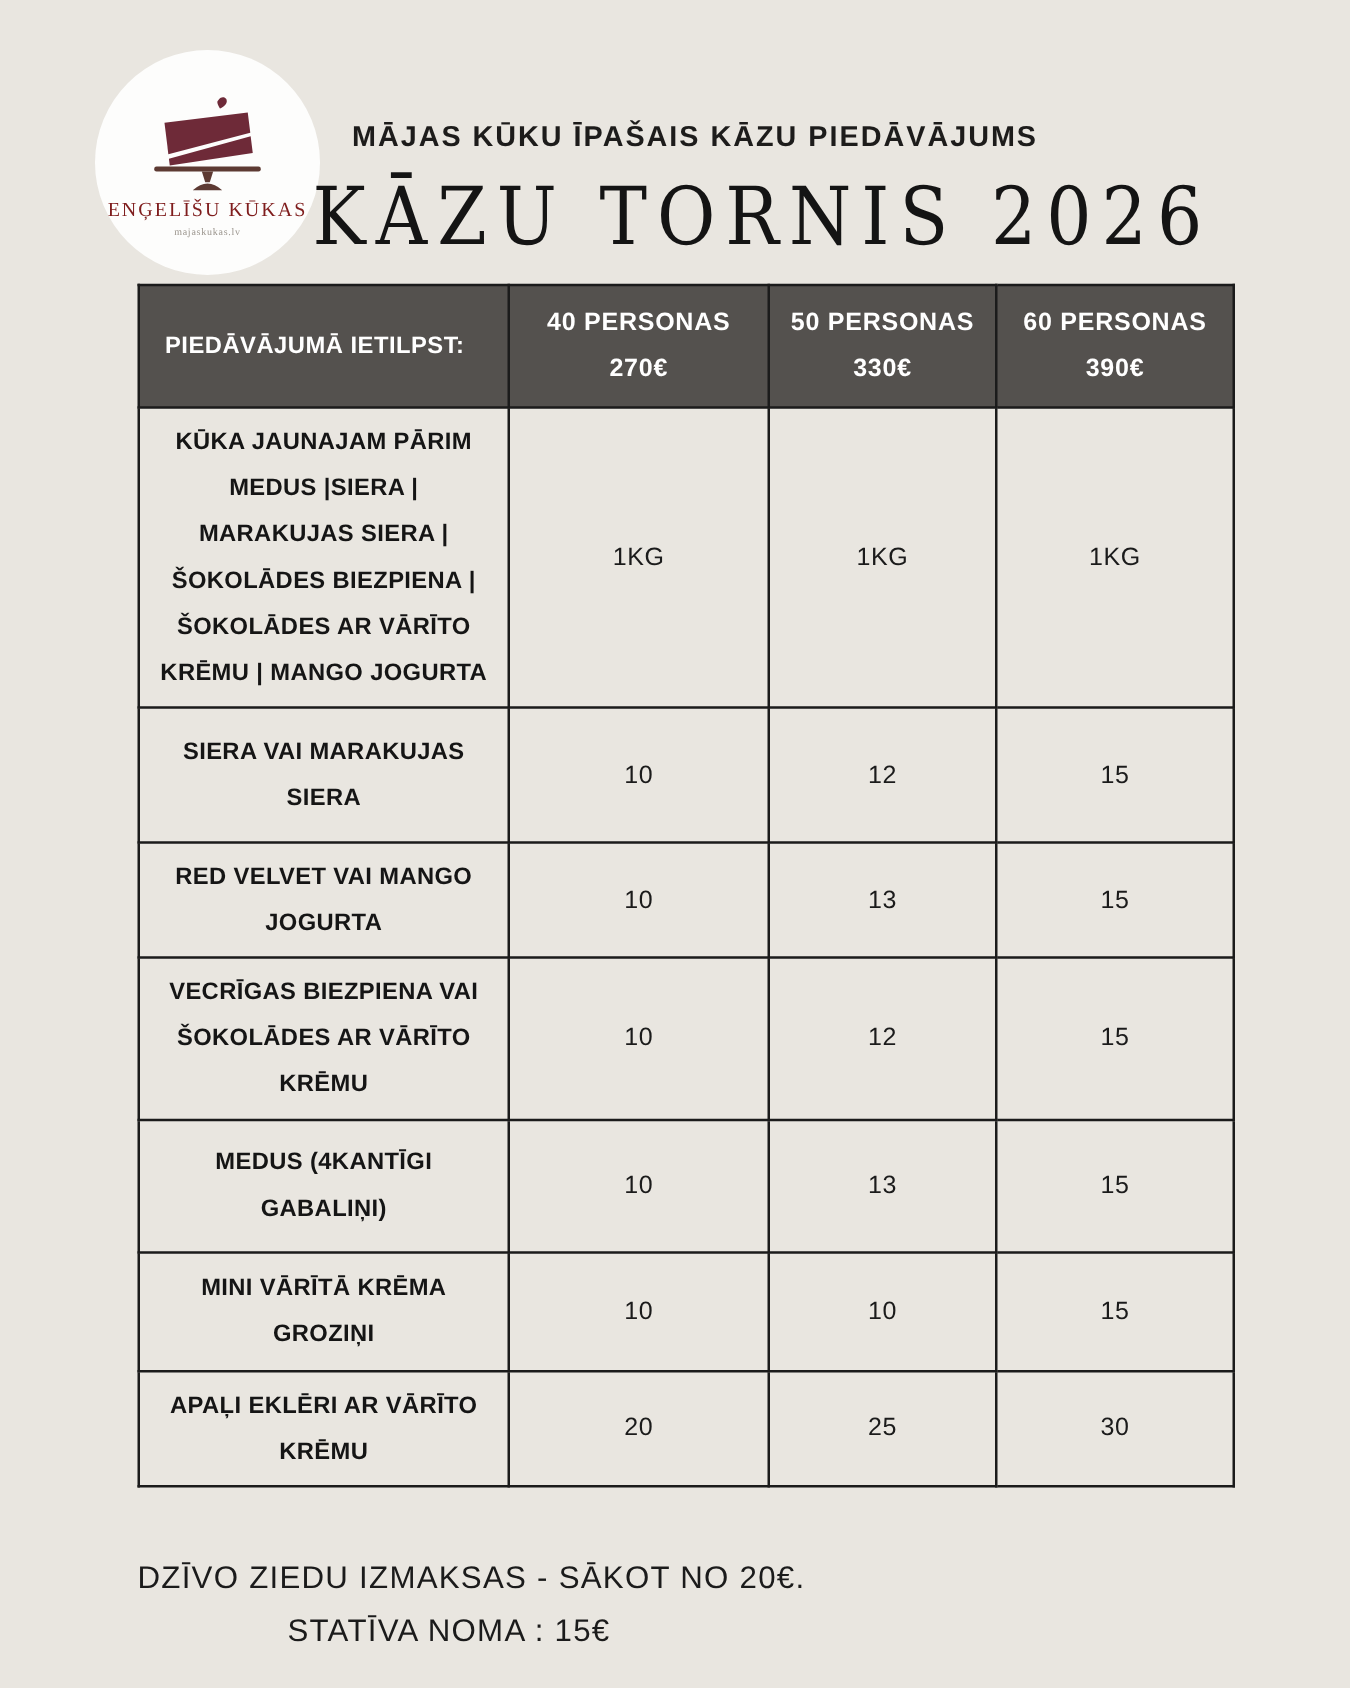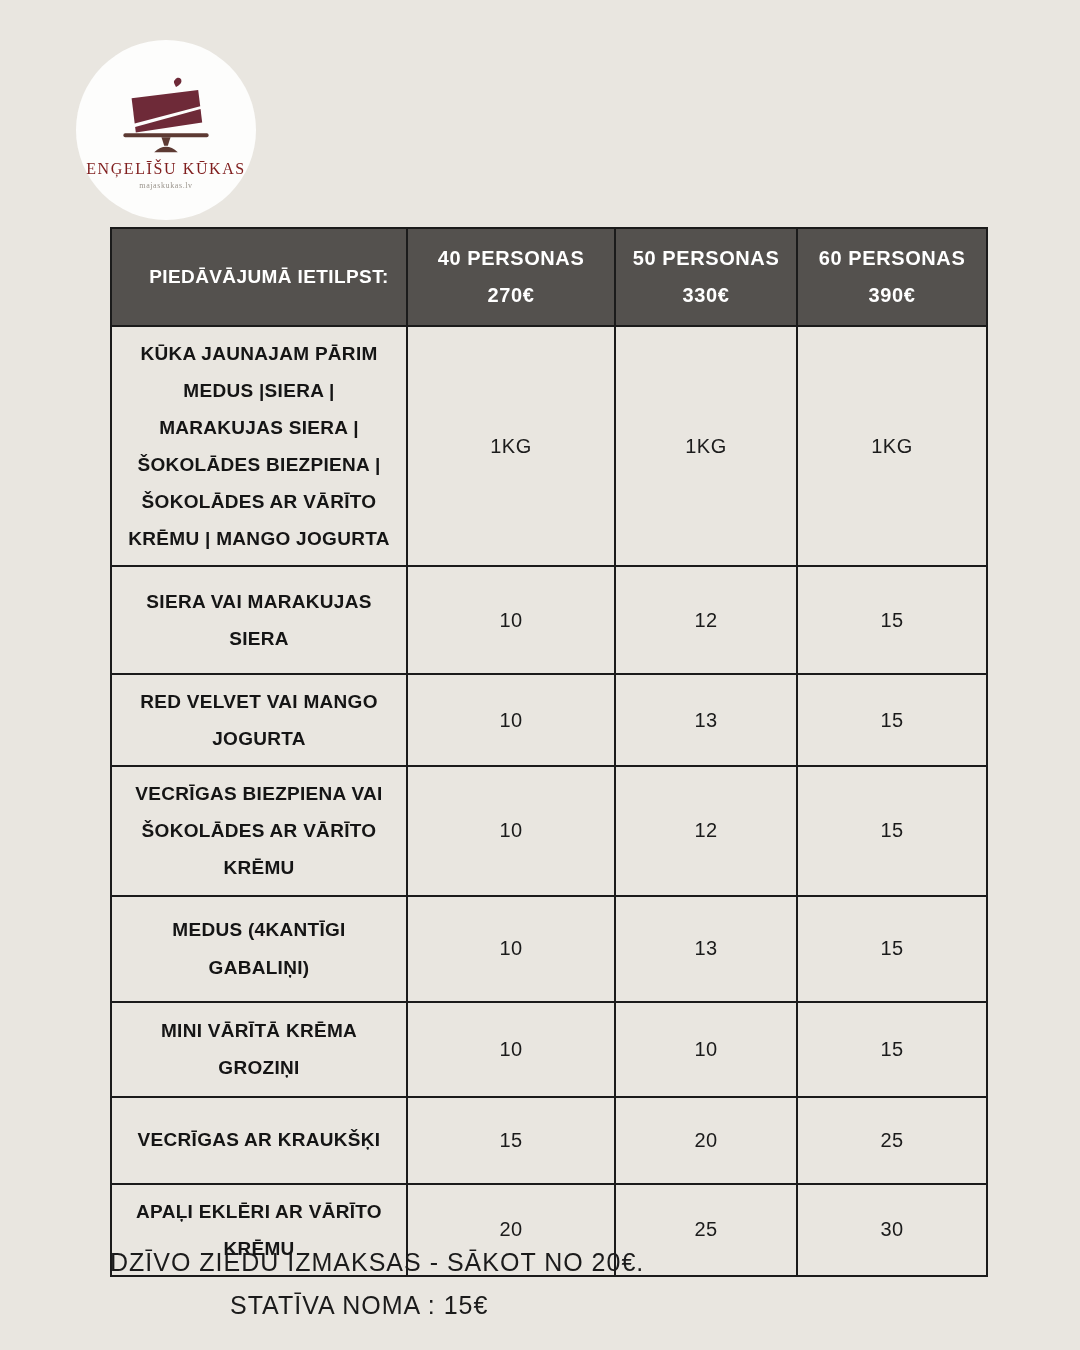--- a/index.html
+++ b/index.html
@@ -70,21 +70,21 @@
     vertical-align:middle;
   }
   tr.head-row th {
     background:#54514e;
     color:#ffffff;
     font-size:20px; font-weight:700;
     letter-spacing:0.6px;
     line-height:1.85;
   }
   tr.head-row th.first {
-    text-align:center;
+    text-align:left;
     padding-left:20px;
     font-size:19px;
     letter-spacing:0.4px;
   }
   td.item-label {
     font-size:19px; font-weight:700;
     color:#151515;
     line-height:1.95;
     letter-spacing:0.3px;
     padding:8px 14px;
@@ -134,20 +134,24 @@
 
       <rect x="13" y="63" width="94" height="4.5" rx="2" fill="#5d3a33"></rect>
 
       <polygon points="55,67.5 65,67.5 62,77 58,77" fill="#5d3a33"></polygon>
       <path d="M47 84 Q60 72 73 84 Z" fill="#5d3a33"></path>
     </svg>
     <div class="logo-brand">ENĢELĪŠU KŪKAS</div>
     <div class="logo-site">majaskukas.lv</div>
   </div>
 
+  <div class="head-block">
+    <div class="subtitle">MĀJAS KŪKU ĪPAŠAIS KĀZU PIEDĀVĀJUMS</div>
+    <div class="main-title">KĀZU TORNIS 2026</div>
+  </div>
 
   <table class="offer">
     <colgroup>
       <col style="width:296px">
         <col style="width:208px">
         <col style="width:182px">
         <col style="width:190px">
     </colgroup>
     <tbody>
         <tr class="head-row h-head">
@@ -195,26 +199,20 @@
       <td class="qty">10</td>
       <td class="qty">13</td>
       <td class="qty">15</td>
     </tr>
     <tr class="h-r5">
       <td class="item-label">MINI VĀRĪTĀ KRĒMA GROZIŅI</td>
       <td class="qty">10</td>
       <td class="qty">10</td>
       <td class="qty">15</td>
     </tr>
-    <tr class="h-r6">
-      <td class="item-label">VECRĪGAS AR KRAUKŠĶI</td>
-      <td class="qty">15</td>
-      <td class="qty">20</td>
-      <td class="qty">25</td>
-    </tr>
     <tr class="h-r7">
       <td class="item-label">APAĻI EKLĒRI AR VĀRĪTO KRĒMU</td>
       <td class="qty">20</td>
       <td class="qty">25</td>
       <td class="qty">30</td>
     </tr>
   </tbody>
     </table>
 
   <div class="footer-notes">

